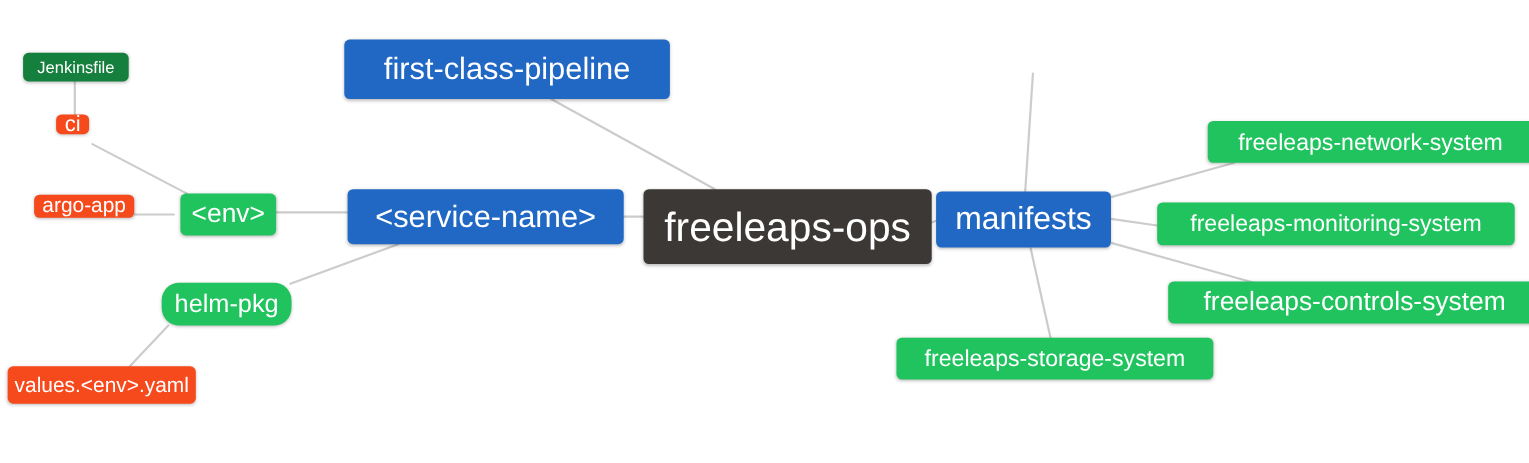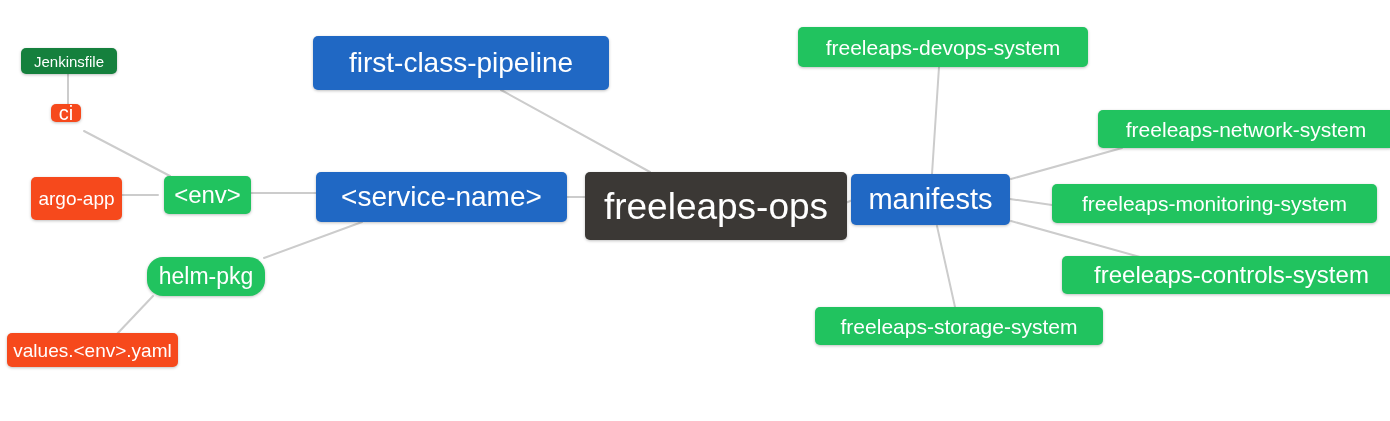--- a/index.html
+++ b/index.html
@@ -65,37 +65,36 @@
     <line x1="1011" y1="179" x2="1122" y2="148"></line>
     <line x1="1010" y1="199" x2="1052" y2="205"></line>
     <line x1="1011" y1="221" x2="1140" y2="257"></line>
     <line x1="937" y1="226" x2="955" y2="307"></line>
   </svg>
 
   <div class="node c-orange" style="left:21px;  top:28px;  width:96px;  height:26px; font-size:15px;">Jenkinsfile</div>
 
   <div class="node c-red" style="left:51px;  top:104px; width:30px;  height:18px; font-size:20px;">ci</div>
 
-  <div class="node c-red" style="left:31px;  top:177px; width:91px;  height:43px; font-size:19px;">argo-app</div>
+  <div class="node c-red" style="left:31px;  top:177px; width:91px;  height:21px; font-size:19px;">argo-app</div>
 
   <div class="node c-green" style="left:164px; top:176px; width:87px;  height:38px; font-size:24px;">&lt;env&gt;</div>
 
   <div class="node c-green" style="left:147px; top:257px; width:118px; height:39px; font-size:23px;border-radius:16px;">helm-pkg</div>
 
   <div class="node c-red" style="left:7px;   top:333px; width:171px; height:34px; font-size:19px;">values.&lt;env&gt;.yaml</div>
 
   <div class="node c-blue" style="left:313px; top:36px;  width:296px; height:54px; font-size:28px;">first-class-pipeline</div>
 
   <div class="node c-blue" style="left:316px; top:172px; width:251px; height:50px; font-size:28px;">&lt;service-name&gt;</div>
 
   <div class="node c-blue" style="left:851px; top:174px; width:159px; height:51px; font-size:29px;">manifests</div>
 
   <div class="node c-dark" style="left:585px; top:172px; width:262px; height:68px; font-size:37px;">freeleaps-ops</div>
 
-  <div class="node c-green" style="left:798px; top:27px;  width:290px; height:40px; font-size:21px;">freeleaps-devops-system</div>
 
   <div class="node c-green" style="left:1054px; top:110px; width:296px; height:38px; font-size:21px;margin-left:44px;">freeleaps-network-system</div>
 
   <div class="node c-green" style="left:1052px; top:184px; width:325px; height:39px; font-size:21px;">freeleaps-monitoring-system</div>
 
   <div class="node c-green" style="left:1062px; top:256px; width:339px; height:38px; font-size:24px;">freeleaps-controls-system</div>
 
   <div class="node c-green" style="left:815px; top:307px; width:288px; height:38px; font-size:21px;">freeleaps-storage-system</div>
 
 </div>

